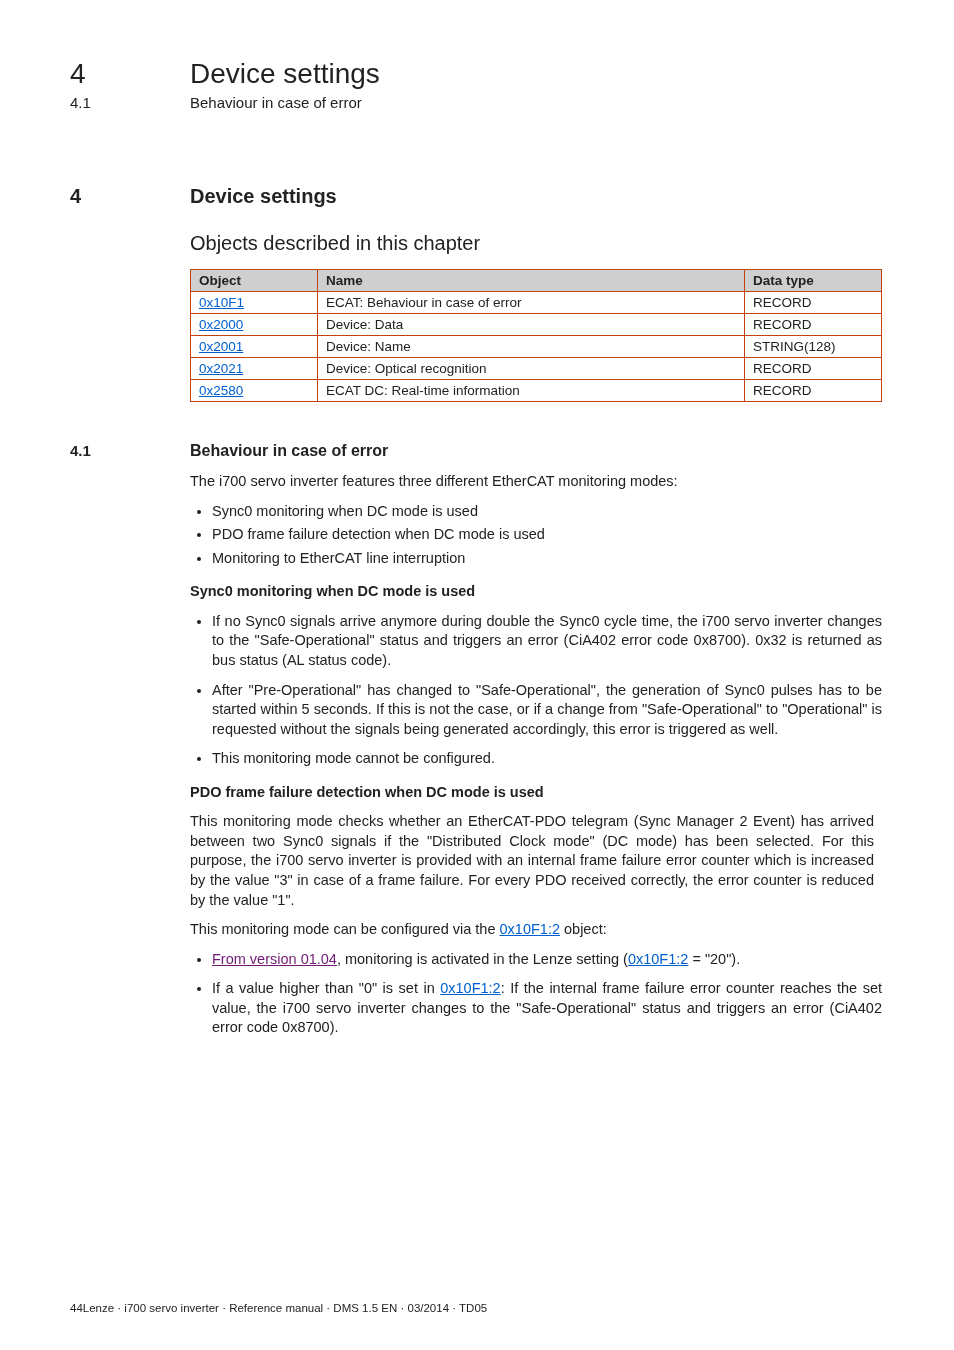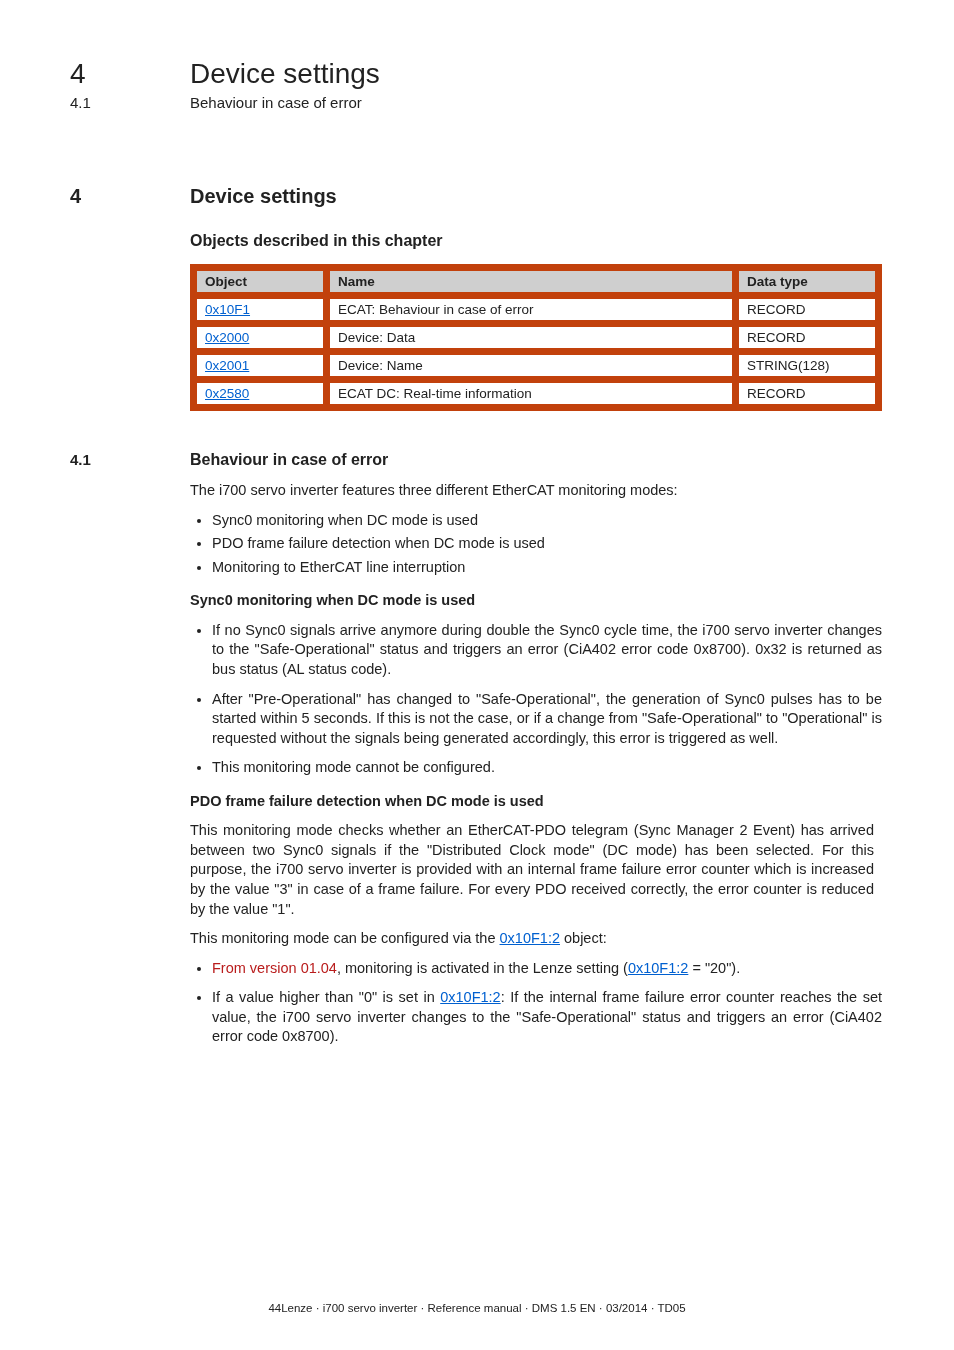--- a/index.html
+++ b/index.html
@@ -60,34 +60,34 @@
   .main-heading-num {
     font-size: 20px;
     font-weight: 700;
     width: 120px;
   }
   .main-heading-title {
     font-size: 20px;
     font-weight: 700;
   }
   .sub-bold {
-    font-size: 16px;
-    font-weight: 700;
+    font-size: 20px;
+    font-weight: 400;
     margin-left: 120px;
     margin-bottom: 14px;
   }
   table.obj {
     border-collapse: collapse;
     margin-left: 120px;
     width: 692px;
     font-size: 13.5px;
     margin-bottom: 40px;
   }
   table.obj th, table.obj td {
-    border: 7px solid #c2410c;
+    border: 1px solid #c2410c;
     padding: 3px 8px;
     text-align: left;
     vertical-align: middle;
   }
   table.obj th {
     background: #cfcfcf;
     font-weight: 700;
   }
   table.obj td:first-child { width: 110px; }
   table.obj td:last-child { width: 120px; margin-left: 23px; }
@@ -126,28 +126,28 @@
   }
   .body-block ul.spaced li {
     margin-bottom: 10px;
   }
   .para-bold {
     font-weight: 700;
     margin-top: 14px;
     margin-bottom: 8px;
   }
   .just { text-align: justify; }
-  .blue { color: #b91c1c; }
+  .blue { color: #701a75; text-decoration: underline; }
   .footer {
     position: absolute;
     bottom: 36px;
     left: 70px;
     right: 70px;
     display: flex;
-    justify-content: center;
+    justify-content: flex-start;
     font-size: 11.5px;
     color: #222;
   }
 </style>
 </head>
 <body>
 
 <div class="page">
 
   <div class="header-row">
@@ -182,20 +182,25 @@
     </tr>
     <tr>
       <td><span class="link">0x2000</span></td>
       <td>Device: Data</td>
       <td>RECORD</td>
     </tr>
     <tr>
       <td><span class="link">0x2001</span></td>
       <td>Device: Name</td>
       <td>STRING(128)</td>
+    </tr>
+    <tr>
+      <td><span class="link">0x2021</span></td>
+      <td>Device: Optical recognition</td>
+      <td>RECORD</td>
     </tr>
     <tr>
       <td><span class="link">0x2580</span></td>
       <td>ECAT DC: Real-time information</td>
       <td>RECORD</td>
     </tr>
   </tbody>
     </table>
 
   <div class="sec-row">

